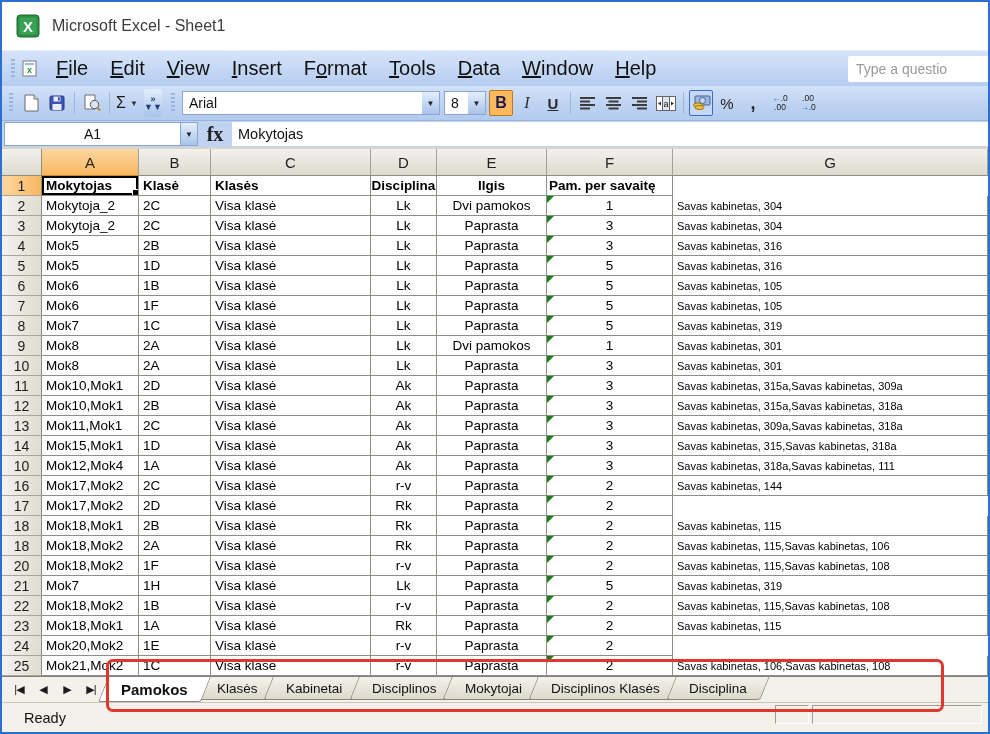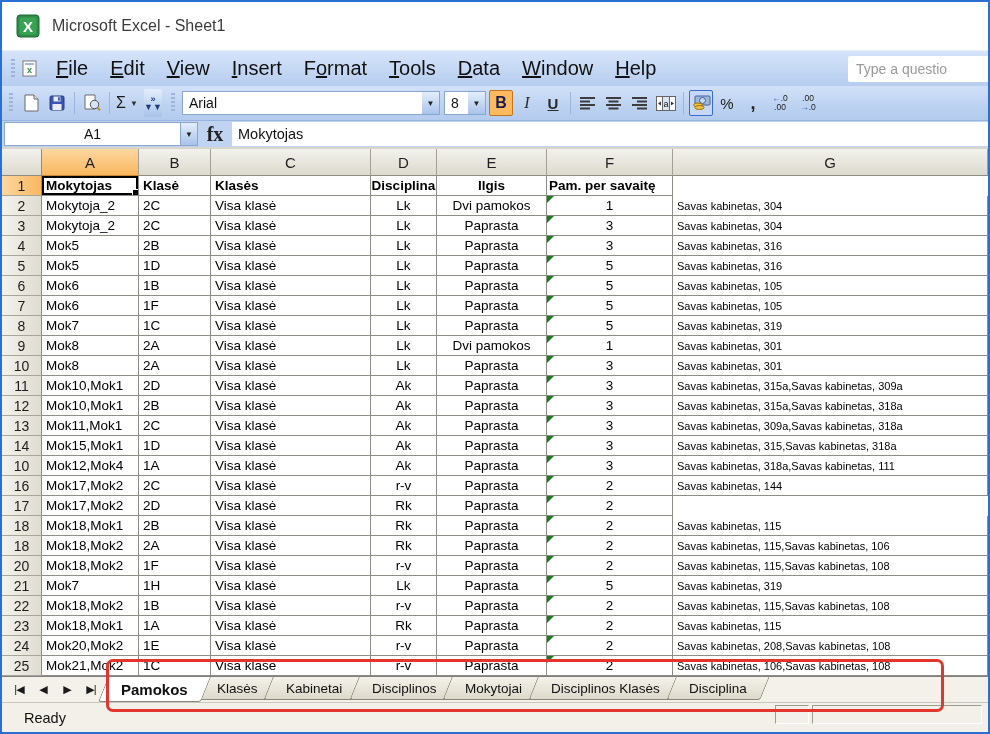--- a/index.html
+++ b/index.html
@@ -491,21 +491,20 @@
           <div class="cell col-g">Savas kabinetas, 115</div>
         </div>
         <div class="grow">
           <div class="rn">24</div>
           <div class="cell col-a">Mok20,Mok2</div>
           <div class="cell col-b">1E</div>
           <div class="cell col-c">Visa klasė</div>
           <div class="cell col-d">r-v</div>
           <div class="cell col-e">Paprasta</div>
           <div class="cell col-f"><span class="tri"></span>2</div>
-          <div class="cell col-g">Savas kabinetas, 208,Savas kabinetas, 108</div>
         </div>
         <div class="grow">
           <div class="rn">25</div>
           <div class="cell col-a">Mok21,Mok2</div>
           <div class="cell col-b">1C</div>
           <div class="cell col-c">Visa klasė</div>
           <div class="cell col-d">r-v</div>
           <div class="cell col-e">Paprasta</div>
           <div class="cell col-f"><span class="tri"></span>2</div>
           <div class="cell col-g">Savas kabinetas, 106,Savas kabinetas, 108</div>

